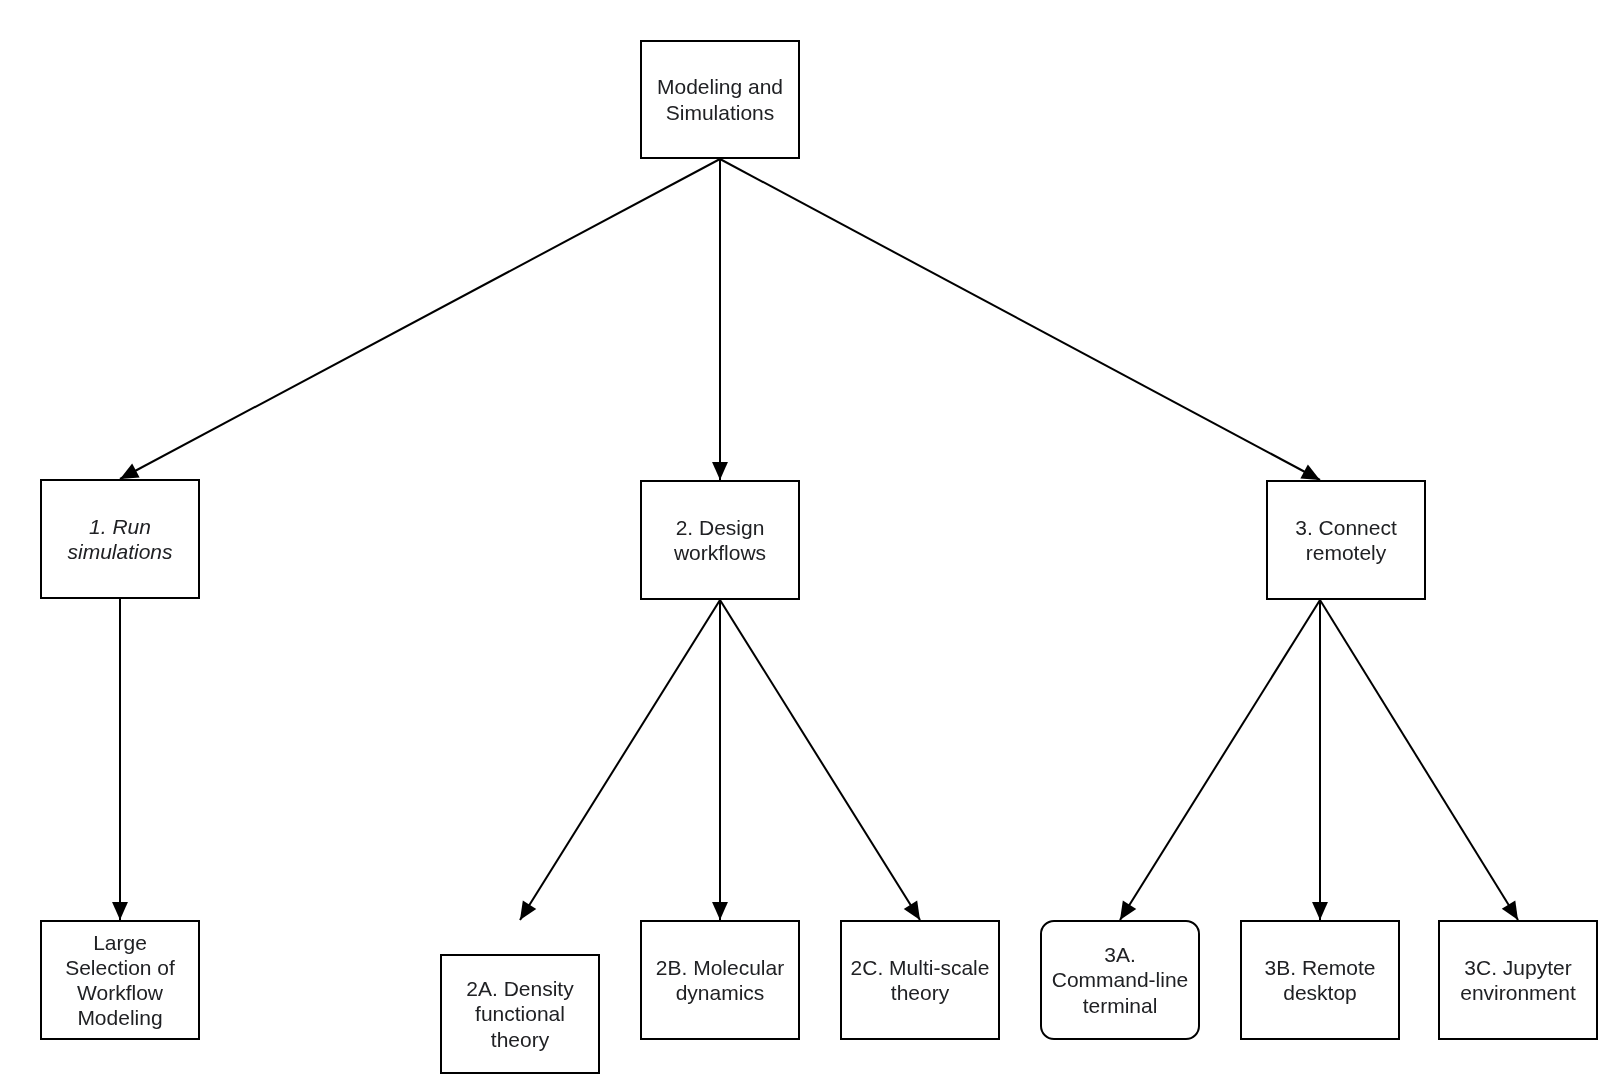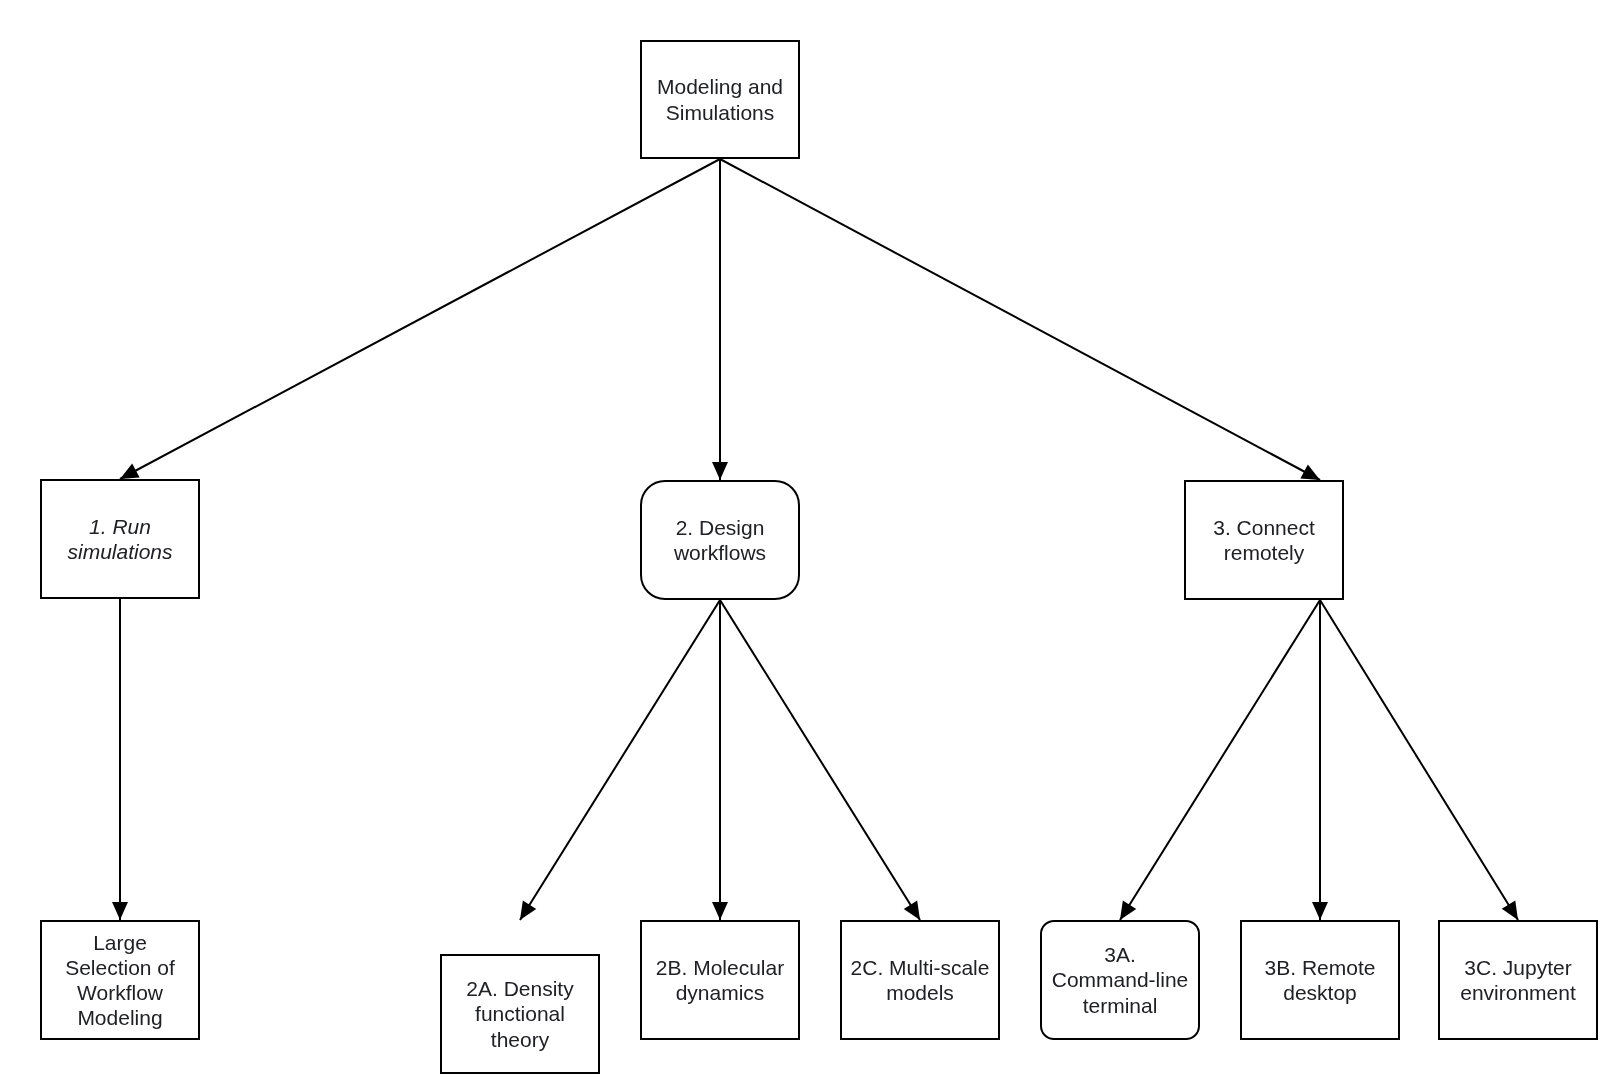--- a/index.html
+++ b/index.html
@@ -47,22 +47,22 @@
     display: block;
     width: 100%;
     white-space: pre-line;
     font-size: 21px;
     line-height: 1.2;
     color: #202124;
   }
   
   #node-root { left: 640px; top: 40px; height: 119px; }
   #node-n1   { left: 40px;   top: 479px; font-style: italic; }
-  #node-n2   { left: 640px;  top: 480px; border-radius: 25px; }
-  #node-n3   { left: 1184px; top: 480px; }
+  #node-n2   { left: 640px;  top: 480px; }
+  #node-n3   { left: 1266px; top: 480px; }
   #node-n1a  { left: 40px;   top: 920px; }
   #node-n2a  { left: 440px;  top: 954px; }
   #node-n2b  { left: 640px;  top: 920px; }
   #node-n2c  { left: 840px;  top: 920px; }
   #node-n3a  { left: 1040px; top: 920px; border-radius: 14px; }
   #node-n3b  { left: 1240px; top: 920px; }
   #node-n3c  { left: 1438px; top: 920px; }
 </style>
 </head>
 <body>
@@ -120,21 +120,21 @@
 theory</span>
   </div>
 
   <div class="node" id="node-n2b">
     <span class="label">2B. Molecular
 dynamics</span>
   </div>
 
   <div class="node" id="node-n2c">
     <span class="label">2C. Multi-scale
-models</span>
+theory</span>
   </div>
 
   <div class="node" id="node-n3a">
     <span class="label">3A.
 Command-line
 terminal</span>
   </div>
 
   <div class="node" id="node-n3b">
     <span class="label">3B. Remote

